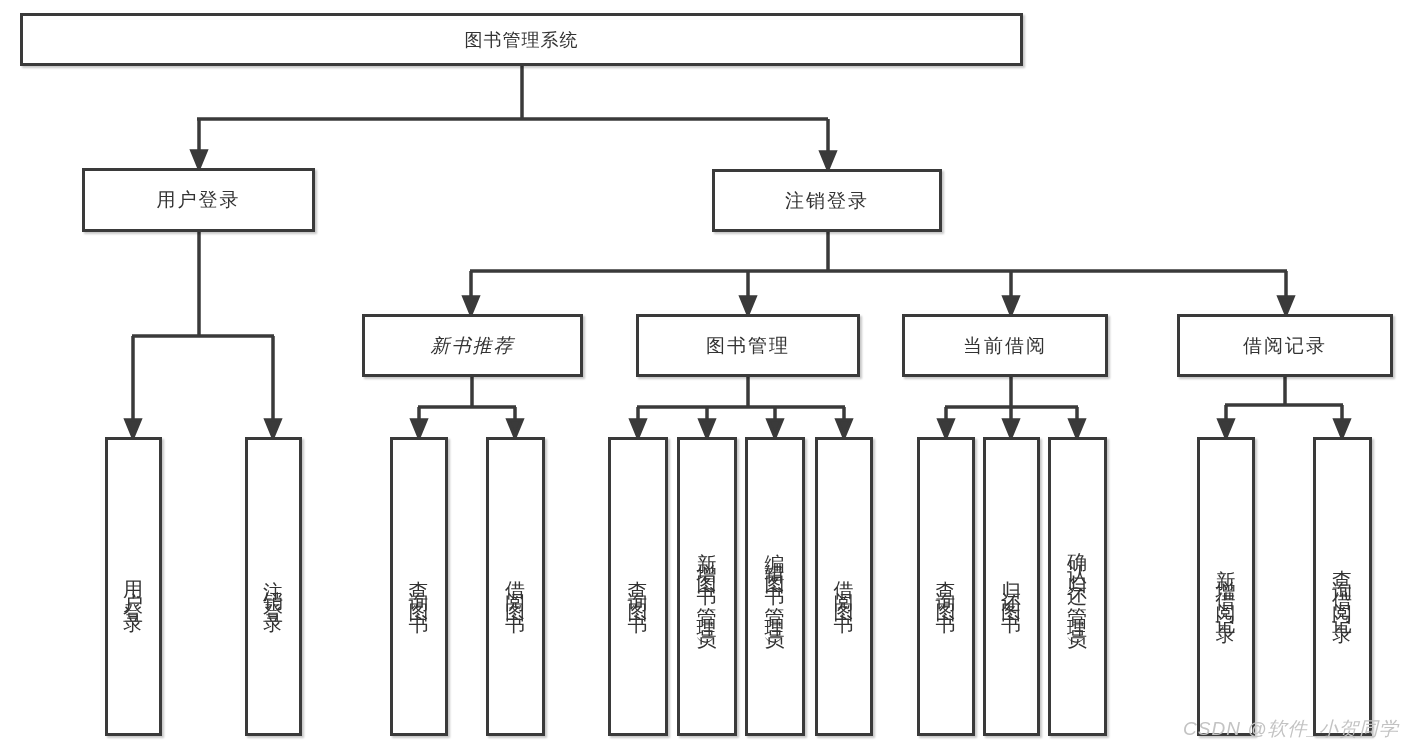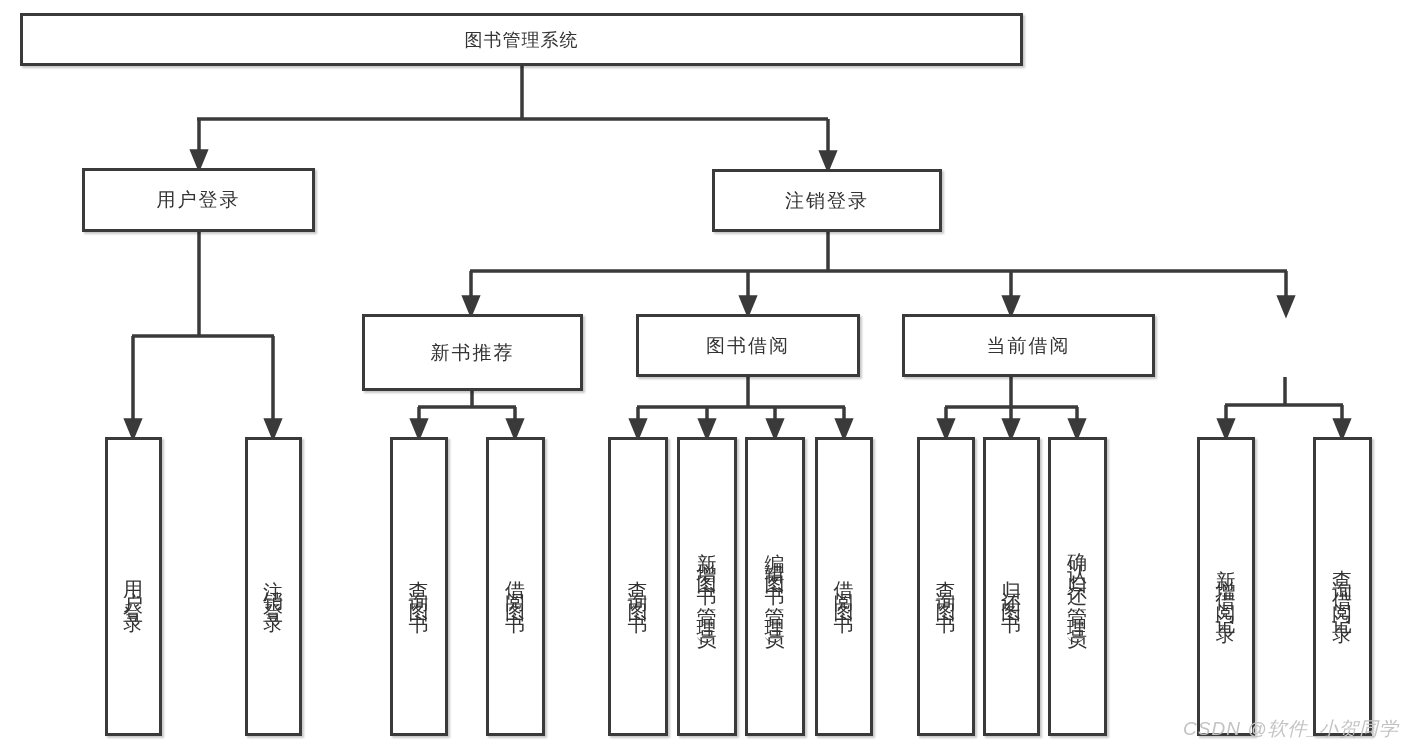--- a/index.html
+++ b/index.html
@@ -144,28 +144,31 @@
     <span>图书管理系统</span>
   </div>
 
   <div class="node h" style="left:82px; top:168px; width:233px; height:64px;">
     <span>用户登录</span>
   </div>
   <div class="node h" style="left:712px; top:169px; width:230px; height:63px;">
     <span>注销登录</span>
   </div>
 
-  <div class="node h" style="left:362px; top:314px; width:221px; height:77px;">
+  <div class="node h" style="left:362px; top:314px; width:221px; height:63px;font-style:italic;">
     <span>新书推荐</span>
   </div>
   <div class="node h" style="left:636px; top:314px; width:224px; height:63px;">
-    <span>图书借阅</span>
-  </div>
-  <div class="node h" style="left:902px; top:314px; width:253px; height:63px;">
+    <span>图书管理</span>
+  </div>
+  <div class="node h" style="left:902px; top:314px; width:206px; height:63px;">
     <span>当前借阅</span>
+  </div>
+  <div class="node h" style="left:1177px; top:314px; width:216px; height:63px;">
+    <span>借阅记录</span>
   </div>
 
   <div class="node v" style="left:105px; top:437px; width:57px; height:299px;">
     <span>用户登录</span>
   </div>
   <div class="node v" style="left:245px; top:437px; width:57px; height:299px;">
     <span>注销登录</span>
   </div>
 
   <div class="node v" style="left:390px; top:437px; width:58px; height:299px;">

